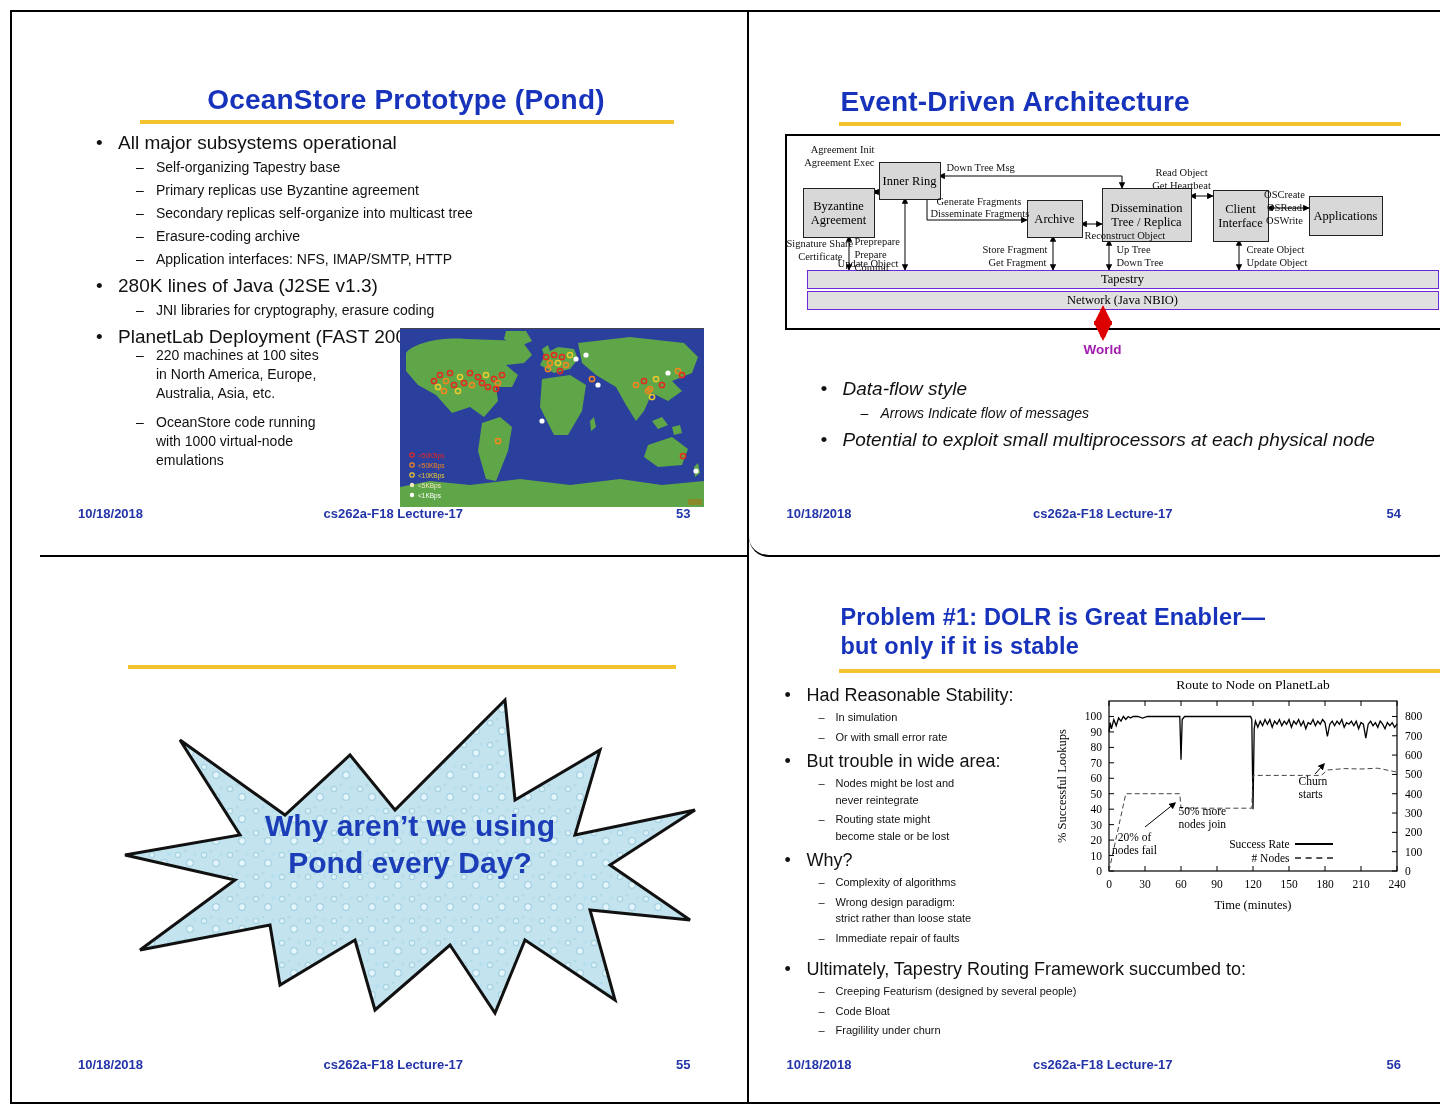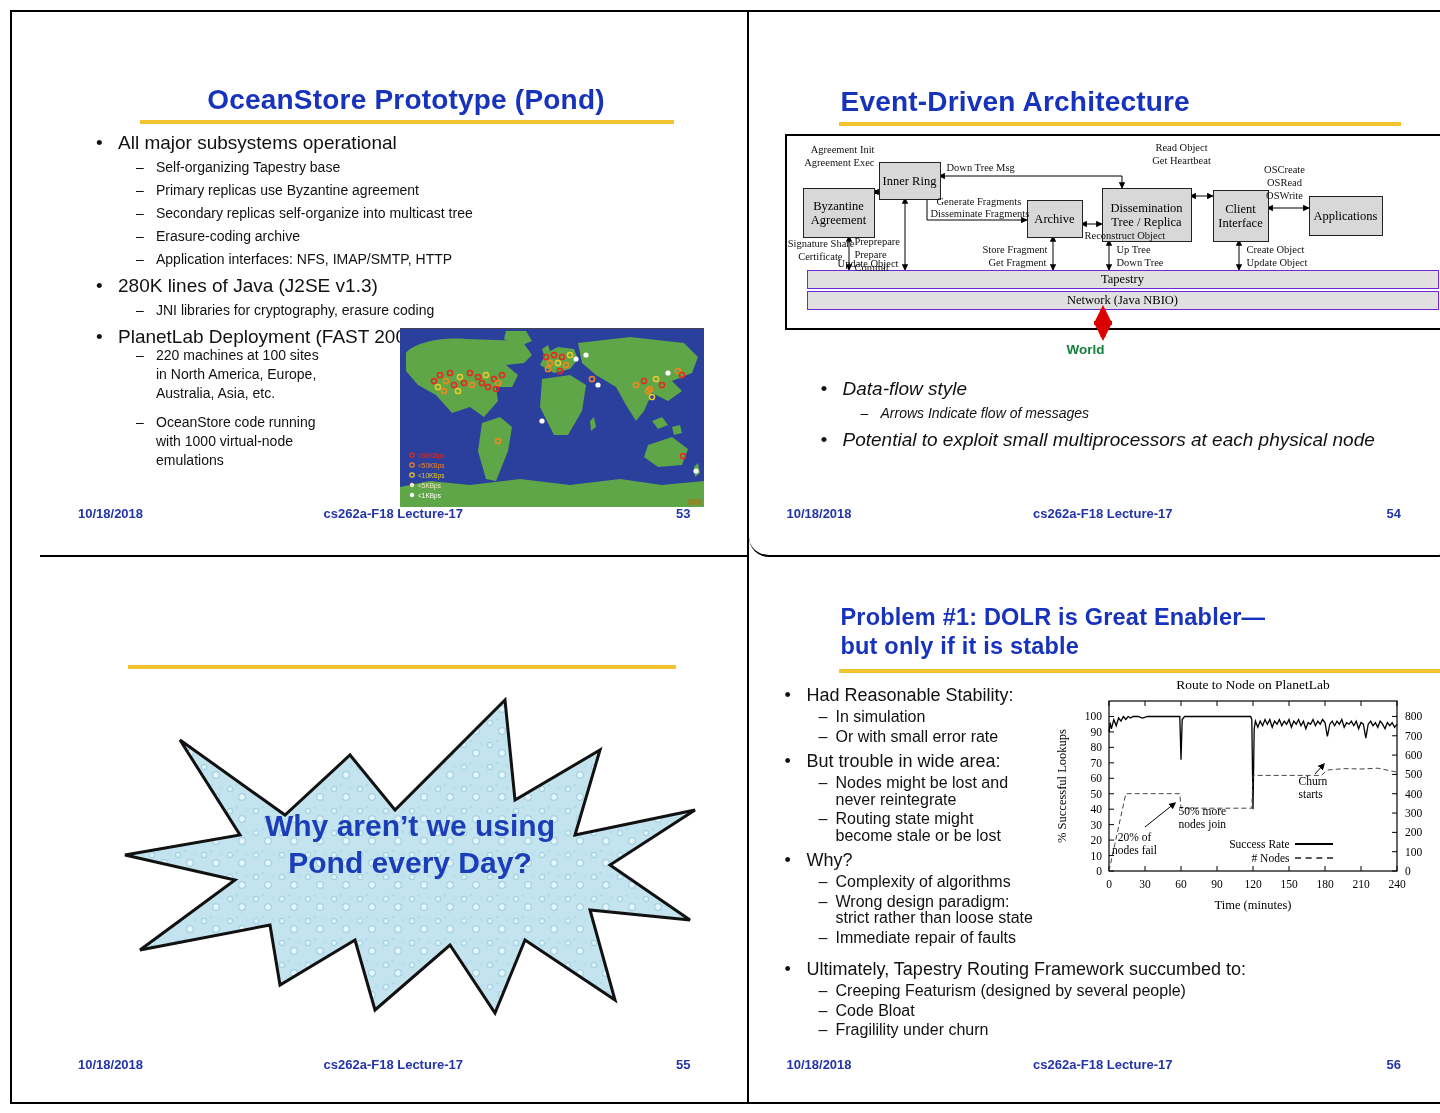--- a/index.html
+++ b/index.html
@@ -16,43 +16,43 @@
 
   .blist{position:absolute;}
   .b1{display:flex;font-size:19px;line-height:23px;margin:5px 0 4px 0;}
   .b1::before{content:"\2022";width:22px;flex:0 0 auto;text-align:left;}
   .b2{display:flex;font-size:14px;line-height:19px;margin:4px 0 4px 0;padding-left:40px;}
   .b2::before{content:"\2013";width:20px;flex:0 0 auto;}
   .pre{white-space:pre-line;}
 
   
   .s56 .b1{font-size:18px;line-height:21px;margin:6px 0 3px 0;}
-  .s56 .b2{font-size:16px;line-height:16.5px;margin:3px 0 3px 0;padding-left:34px;}
+  .s56 .b2{font-size:11px;line-height:16.5px;margin:3px 0 3px 0;padding-left:34px;}
   .s56 .b2::before{width:17px;}
 
   .footer{position:absolute;left:0;right:0;height:20px;font-size:13px;font-weight:bold;color:#2334a8;}
   .f-date{position:absolute;left:38px;top:0;}
   .f-course{position:absolute;left:0;right:0;top:0;text-align:center;}
   .f-num{position:absolute;right:56px;top:0;}
 
   
   .map{position:absolute;left:360px;top:316px;width:304px;height:178px;border-top:1px solid #445;}
 
   
   .diagram{position:absolute;left:36px;top:122px;width:670px;height:192px;border:2.5px solid #000;background:#fff;}
   .dbox{position:absolute;background:#d8d8d8;border:1px solid #222;display:flex;align-items:center;justify-content:center;
         text-align:center;font-family:"Liberation Serif",serif;font-size:12.5px;line-height:1.12;white-space:pre-line;color:#000;}
   .dbar{position:absolute;background:#e0e0e0;border:1px solid #6d28d9;display:flex;align-items:center;justify-content:center;
         font-family:"Liberation Serif",serif;font-size:12.5px;color:#000;}
   .dlb{position:absolute;font-family:"Liberation Serif",serif;font-size:10.5px;line-height:12px;color:#111;white-space:nowrap;}
   .dlb.r{text-align:right;}
-  .dlb.c{text-align:center;}
+  .dlb.c{text-align:center;margin-top:25px;}
   .arrows{position:absolute;left:0;top:0;width:670px;height:192px;}
   .worldArrow{position:absolute;left:345px;top:292px;width:18px;height:38px;}
-  .worldLbl{position:absolute;left:318px;top:330px;width:72px;text-align:left;font-weight:bold;font-size:13.5px;color:#15803d;}
+  .worldLbl{position:absolute;left:318px;top:330px;width:72px;text-align:center;font-weight:bold;font-size:13.5px;color:#a21caf;}
 
   
   .burst{position:absolute;left:80px;top:138px;width:590px;height:330px;}
   .burst-text{position:absolute;left:140px;top:250px;width:460px;text-align:center;font-weight:bold;
               font-size:30px;line-height:37px;color:#1b3db8;}
 
   
   .chart{position:absolute;left:304px;top:118px;width:404px;height:252px;}
   .chart svg{position:absolute;left:0;top:0;}
   .ctick{font-family:"Liberation Serif",serif;font-size:11.5px;fill:#000;}
@@ -249,21 +249,21 @@
       <div class="dlb r" style="left:8px;top:8px;width:80px;">Agreement Init</div>
       <div class="dlb r" style="left:8px;top:21px;width:80px;">Agreement Exec</div>
       <div class="dlb" style="left:160px;top:26px;">Down Tree Msg</div>
       <div class="dlb" style="left:150px;top:60px;">Generate Fragments</div>
       <div class="dlb" style="left:144px;top:72px;">Disseminate Fragments</div>
       <div class="dlb c" style="left:352px;top:6px;width:86px;">Read Object</div>
       <div class="dlb c" style="left:352px;top:19px;width:86px;">Get Heartbeat</div>
       <div class="dlb c" style="left:470px;top:28px;width:56px;">OSCreate</div>
       <div class="dlb c" style="left:470px;top:41px;width:56px;">OSRead</div>
       <div class="dlb c" style="left:470px;top:54px;width:56px;">OSWrite</div>
-      <div class="dlb r" style="left:0px;top:102px;width:68px;">Signature Share</div>
+      <div class="dlb r" style="left:0px;top:102px;width:56px;">Signature Share</div>
       <div class="dlb r" style="left:0px;top:115px;width:56px;">Certificate</div>
       <div class="dlb" style="left:68px;top:100px;">Preprepare</div>
       <div class="dlb" style="left:68px;top:113px;">Prepare</div>
       <div class="dlb" style="left:68px;top:126px;">Commit</div>
       <div class="dlb r" style="left:44px;top:122px;width:68px;">Update Object</div>
       <div class="dlb r" style="left:196px;top:108px;width:64px;">Store Fragment</div>
       <div class="dlb r" style="left:196px;top:121px;width:64px;">Get Fragment</div>
       <div class="dlb" style="left:298px;top:94px;">Reconstruct Object</div>
       <div class="dlb" style="left:330px;top:108px;">Up Tree</div>
       <div class="dlb" style="left:330px;top:121px;">Down Tree</div>

